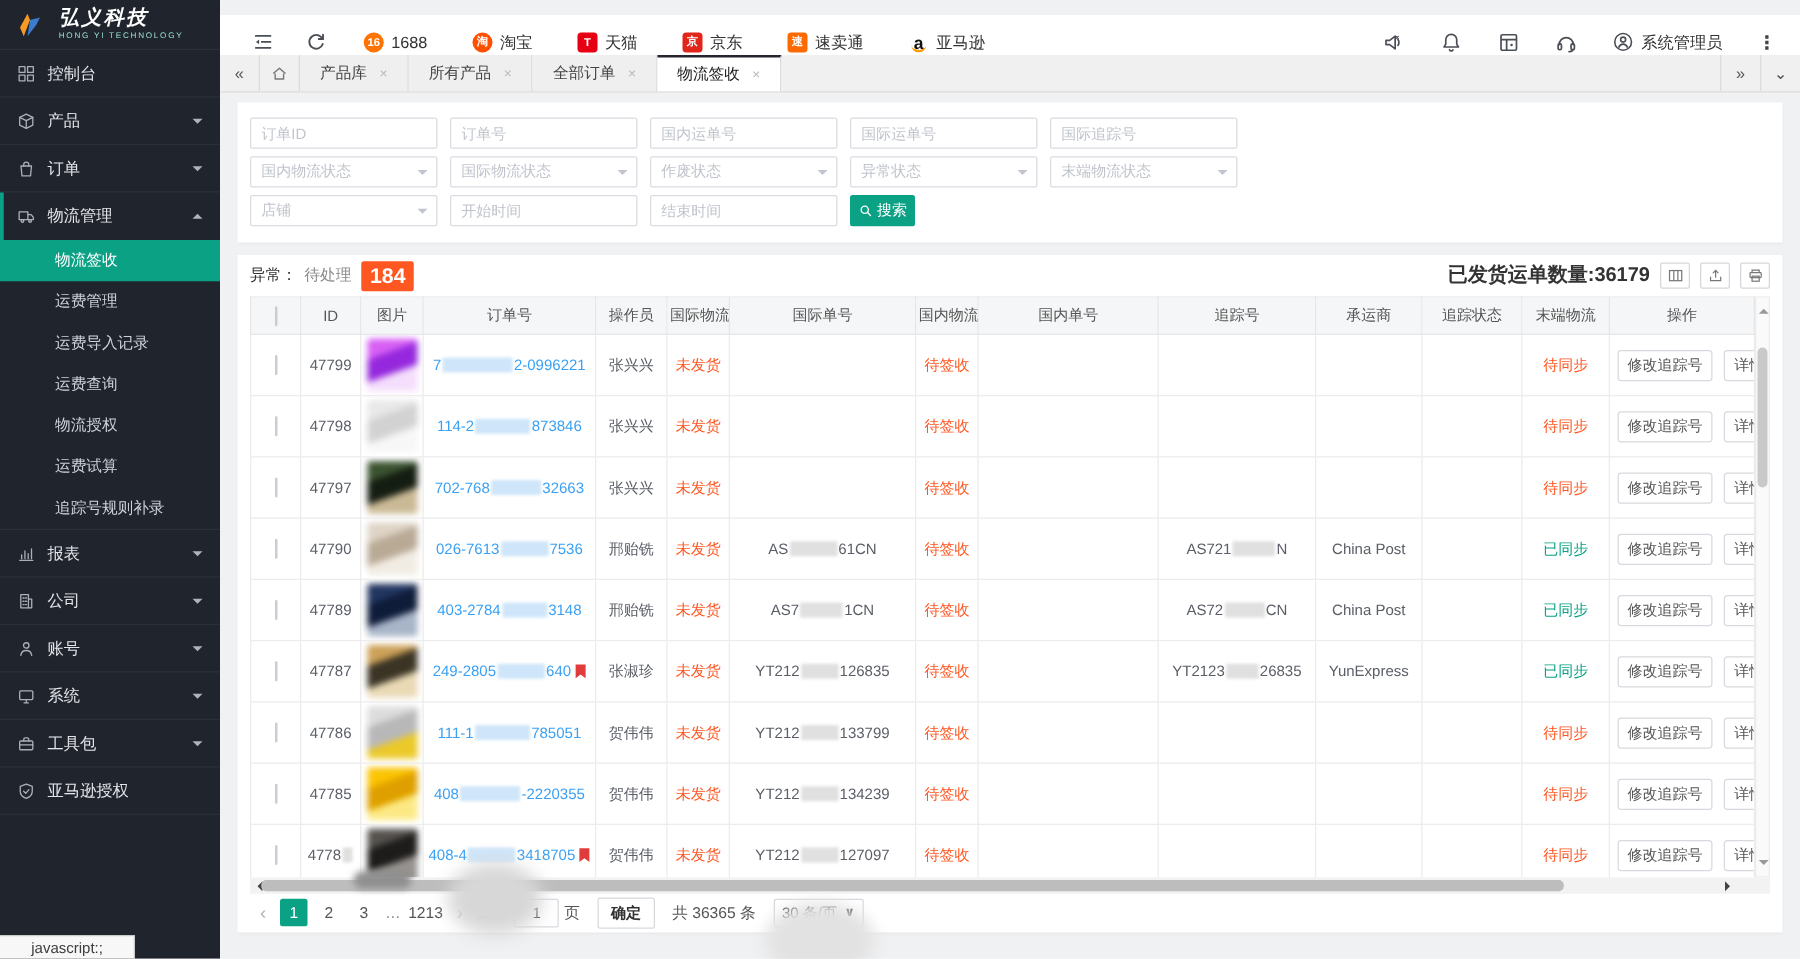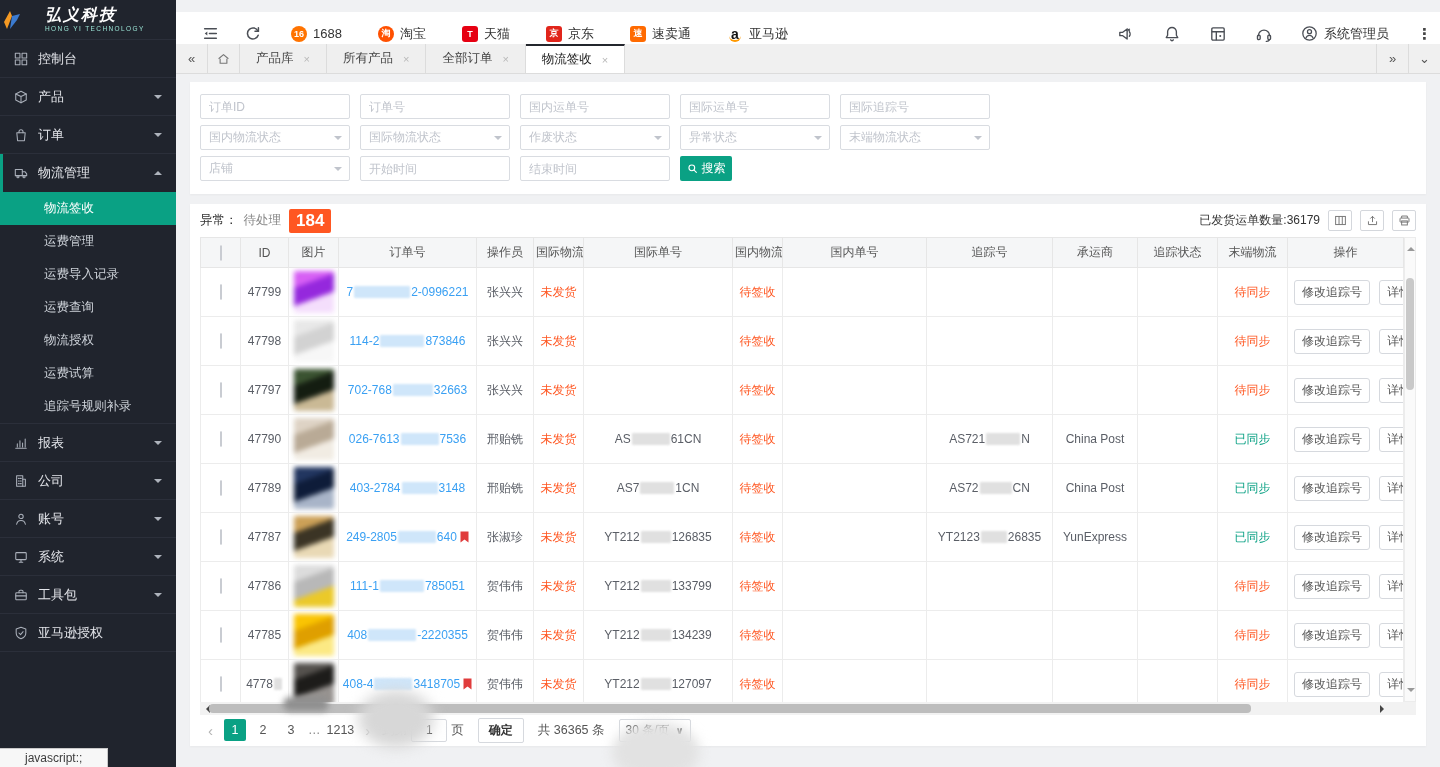--- a/index.html
+++ b/index.html
@@ -7,21 +7,21 @@
     --side-bg:#20242d; --side-line:#2b2f3a;
   }
   *{box-sizing:border-box; margin:0; padding:0;}
   html,body{width:1440px;height:767px;}
   body{position:relative; overflow:hidden; background:#f0f1f3;
        font-family:"Liberation Sans","DejaVu Sans",sans-serif; font-size:13px; color:#333;}
   svg{display:block;}
 
   
   .sidebar{position:absolute;left:0;top:0;width:176px;height:767px;background:var(--side-bg);color:#dfe2e8;z-index:10;}
-  .logo{height:40px;display:flex;align-items:center;gap:21px;border-bottom:1px solid var(--side-line);}
+  .logo{height:40px;display:flex;align-items:center;padding-left:12px;gap:11px;border-bottom:1px solid var(--side-line);}
   .logo-text{line-height:1;}
   .logo-title{font-size:16px;font-weight:700;font-style:italic;color:#fff;letter-spacing:2px;font-family:"Liberation Serif","DejaVu Serif",serif;}
   .logo-sub{font-size:6.5px;color:#98e0d2;letter-spacing:1.4px;margin-top:3px;}
   .side-item{height:38px;display:flex;align-items:center;gap:10px;padding:0 14px;font-size:13px;
              border-bottom:1px solid var(--side-line);cursor:pointer;position:relative;color:#e3e5ea;}
   .side-item .s-icon{color:#aab0ba;display:flex;}
   .side-item.active{border-bottom:none;}
   .side-item.active::before{content:'';position:absolute;left:0;top:0;bottom:0;width:3px;background:var(--accent);}
   .caret{width:0;height:0;border:4px solid transparent;margin-left:auto;}
   .caret.down{border-top-color:#aeb3bc;margin-top:4px;}
@@ -41,21 +41,21 @@
   .tb-ico{width:16px;height:16px;display:inline-flex;align-items:center;justify-content:center;color:#fff;
           font-size:9px;font-weight:700;margin-right:6px;position:relative;}
   .tb-ico.ico-1688{background:#ff7300;border-radius:50%;}
   .tb-ico.ico-taobao{background:#ff5000;border-radius:50%;}
   .tb-ico.ico-tmall{background:#e60012;border-radius:3px;}
   .tb-ico.ico-jd{background:#e1251b;border-radius:3px;}
   .tb-ico.ico-aliexpress{background:#ff6a00;border-radius:3px;}
   .tb-ico.ico-amazon{background:transparent;color:#111;font-size:14px;font-weight:700;}
   .tb-ico.ico-amazon::after{content:'';position:absolute;left:2px;right:2px;bottom:0;height:5px;
           border-bottom:2px solid #ff9900;border-radius:0 0 8px 8px;}
-  .tb-right{margin-left:auto;display:flex;align-items:center;gap:28px;padding-right:8px;color:#4a4e55;}
+  .tb-right{margin-left:auto;display:flex;align-items:center;gap:28px;padding-right:19px;color:#4a4e55;}
   .tb-right .tb-btn{cursor:pointer;display:flex;align-items:center;gap:6px;}
   .tb-user{font-size:13px;color:#333;}
   .tb-dots{font-size:15px;font-weight:700;color:#444;letter-spacing:0;}
 
   
   .tabbar{position:absolute;left:176px;top:44px;right:0;height:30px;background:#f0f0f0;border-bottom:1px solid #dcdcdc;
           display:flex;align-items:stretch;z-index:5;}
   .tab-nav{width:32px;display:flex;align-items:center;justify-content:center;color:#555;font-size:13px;
            border-right:1px solid #dcdcdc;cursor:pointer;}
   .tab{display:flex;align-items:center;padding:0 16px;font-size:12.5px;color:#444;border-right:1px solid #dcdcdc;
@@ -78,21 +78,21 @@
   .sel-caret{position:absolute;right:8px;top:50%;margin-top:-2px;width:0;height:0;border:4px solid transparent;border-top-color:#c0c4cc;}
   .btn-search{height:25px;width:52px;background:var(--accent);color:#fff;border:none;border-radius:2px;font-size:12px;
               display:inline-flex;align-items:center;justify-content:center;gap:4px;cursor:pointer;font-family:inherit;}
 
   
   .card-table{left:190px;top:204px;width:1236px;height:542px;}
   .summary{height:33px;display:flex;align-items:center;padding:0 10px;font-size:12.5px;color:#333;}
   .summary .pending{color:#888;margin-left:6px;}
   .badge{background:var(--danger);color:#fff;border-radius:2px;padding:2px 7px;font-size:17px;margin-left:8px;font-weight:700;}
   .summary-right{margin-left:auto;display:flex;align-items:center;}
-  .shipped{font-weight:400;color:#333;font-size:12px;}
+  .shipped{font-weight:700;color:#333;font-size:16px;}
   .sum-btn{width:24px;height:21px;border:1px solid #d4d7dc;border-radius:2px;display:inline-flex;align-items:center;
            justify-content:center;color:#777;margin-left:8px;background:#fff;cursor:pointer;}
 
   .table-wrap{position:relative;margin:0 10px;width:1216px;height:465px;overflow:hidden;}
   table{border-collapse:collapse;table-layout:fixed;width:1203px;font-size:12px;color:#5a5e66;background:#fff;}
   th{height:30px;background:#f5f6f7;border:1px solid #e6e6e6;font-weight:400;color:#555;white-space:nowrap;overflow:hidden;padding:0 2px;}
   td{height:49px;border:1px solid #ececec;text-align:center;padding:0 3px;overflow:hidden;white-space:nowrap;}
   .cb{width:14px;height:14px;border:1px solid #c9ccd2;border-radius:2px;background:#fff;margin:0 auto;cursor:pointer;}
   .thumb{width:40px;height:42px;margin:0 auto;border-radius:2px;filter:blur(2.5px) saturate(1.1);}
   .order-link{color:var(--link);cursor:pointer;text-decoration:none;}

